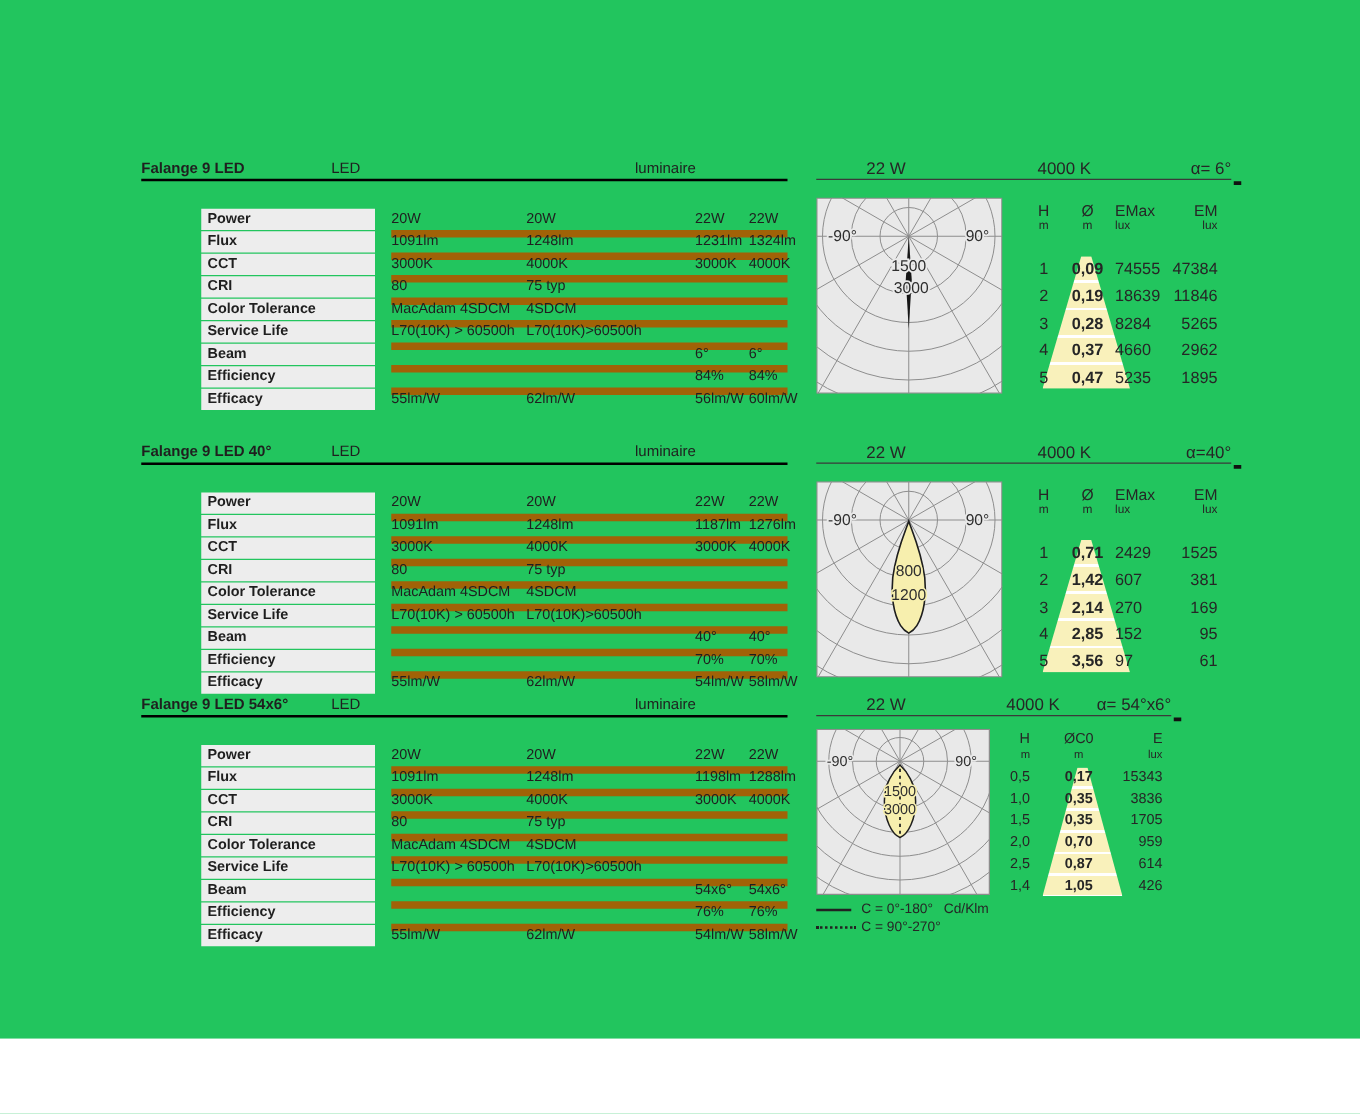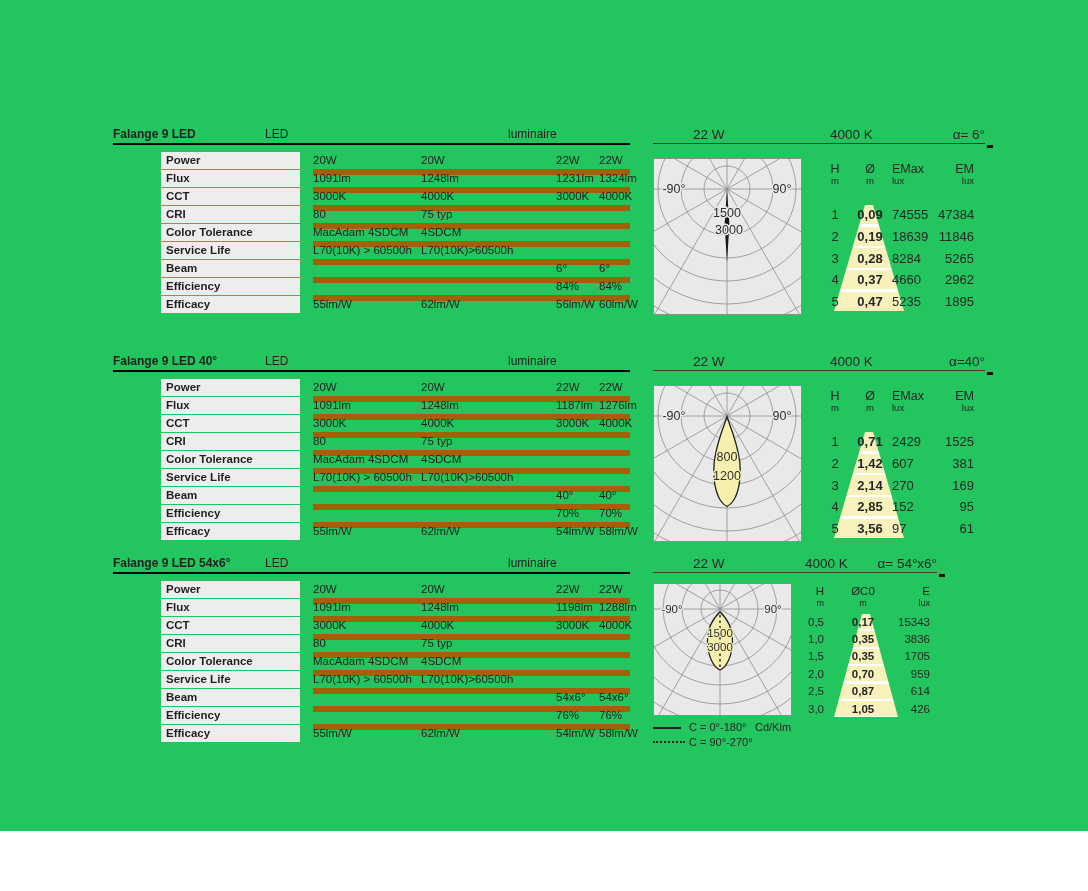--- a/index.html
+++ b/index.html
@@ -6,21 +6,21 @@
   .page{position:relative;width:1088px;height:831px;background:#22c55e;
         font-family:"Liberation Sans",sans-serif;color:#1f1f1f;overflow:hidden;}
   .section{position:absolute;left:0;width:1088px;height:200px;}
 
   
   .spec{position:absolute;left:113px;top:0;width:517px;}
   .spec-head{position:relative;height:16px;border-bottom:2px solid #000;font-size:12px;}
   .sh-title{position:absolute;left:0;bottom:2px;font-weight:bold;white-space:nowrap;}
   .sh-led{position:absolute;left:152px;bottom:2px;}
   .sh-lum{position:absolute;left:395px;bottom:2px;}
-  .spec-rows{margin-top:7px;padding-left:48px;}
+  .spec-rows{margin-top:22px;padding-left:48px;}
   .srow{position:relative;height:18px;font-size:11.5px;}
   .lab{position:absolute;left:0;top:0;width:139px;height:17px;background:#ededed;
        font-weight:bold;line-height:17px;padding-left:5px;box-sizing:border-box;white-space:nowrap;}
   .vals{position:absolute;left:152px;right:0;top:0;height:17px;line-height:17px;border-bottom:6px solid #a16207;}
   .srow:last-child .vals{border-bottom:none;}
   .cv{position:absolute;top:0;white-space:nowrap;}
   .cv1{left:0;}.cv2{left:108px;}.cv3{left:243px;}.cv4{left:286px;}
 
   
   .photo-head{position:absolute;top:0;height:16px;border-bottom:1px solid #3a3a3a;font-size:13.5px;color:#262626;}
@@ -638,21 +638,21 @@
             <span class="qc1">2,0</span>
             <span class="qc2">0,70</span>
             <span class="qc3">959</span>
           </div>
         <div class="prow">
             <span class="qc1">2,5</span>
             <span class="qc2">0,87</span>
             <span class="qc3">614</span>
           </div>
         <div class="prow">
-            <span class="qc1">3,0</span>
+            <span class="qc1">1,4</span>
             <span class="qc2">1,05</span>
             <span class="qc3">426</span>
           </div>
       </div>
     </div>
   </div>
 
 </div>
 
 </body></html>

